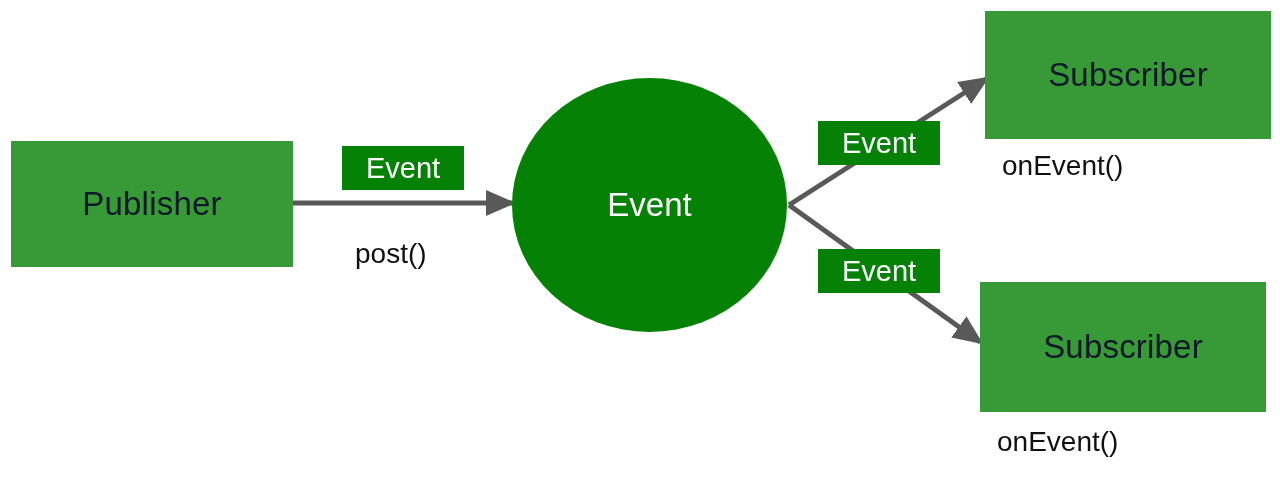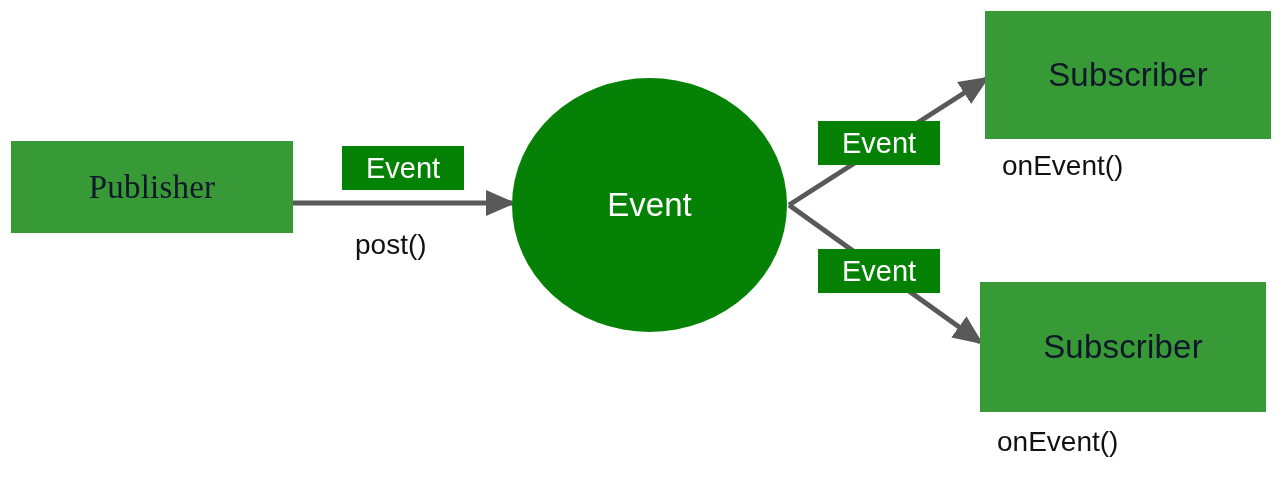--- a/index.html
+++ b/index.html
@@ -26,22 +26,21 @@
     justify-content: center;
     font-size: 33px;
     font-weight: 400;
     letter-spacing: 0.2px;
     line-height: 1.1;
   }
   #publisher-box {
     left: 11px;
     top: 141px;
     width: 282px;
-    height: 92px;
-    font-family: Liberation Serif, serif;
+    height: 126px;
   }
   #subscriber-box-top {
     left: 985px;
     top: 11px;
     width: 286px;
     height: 128px;
   }
   #subscriber-box-bottom {
     left: 980px;
     top: 282px;
@@ -79,21 +78,21 @@
   #event-badge-post   { left: 342px; top: 146px; }
   #event-badge-top    { left: 818px; top: 121px; }
   #event-badge-bottom { left: 818px; top: 249px; }
   .caption {
     position: absolute;
     color: #111111;
     font-size: 28px;
     white-space: nowrap;
     line-height: 1;
   }
-  #caption-post            { left: 355px;  top: 231px; }
+  #caption-post            { left: 355px;  top: 240px; }
   #caption-onevent-top     { left: 1002px; top: 152px; }
   #caption-onevent-bottom  { left: 997px;  top: 428px; }
   #edges {
     position: absolute;
     left: 0;
     top: 0;
     width: 1280px;
     height: 479px;
     pointer-events: none;
   }

